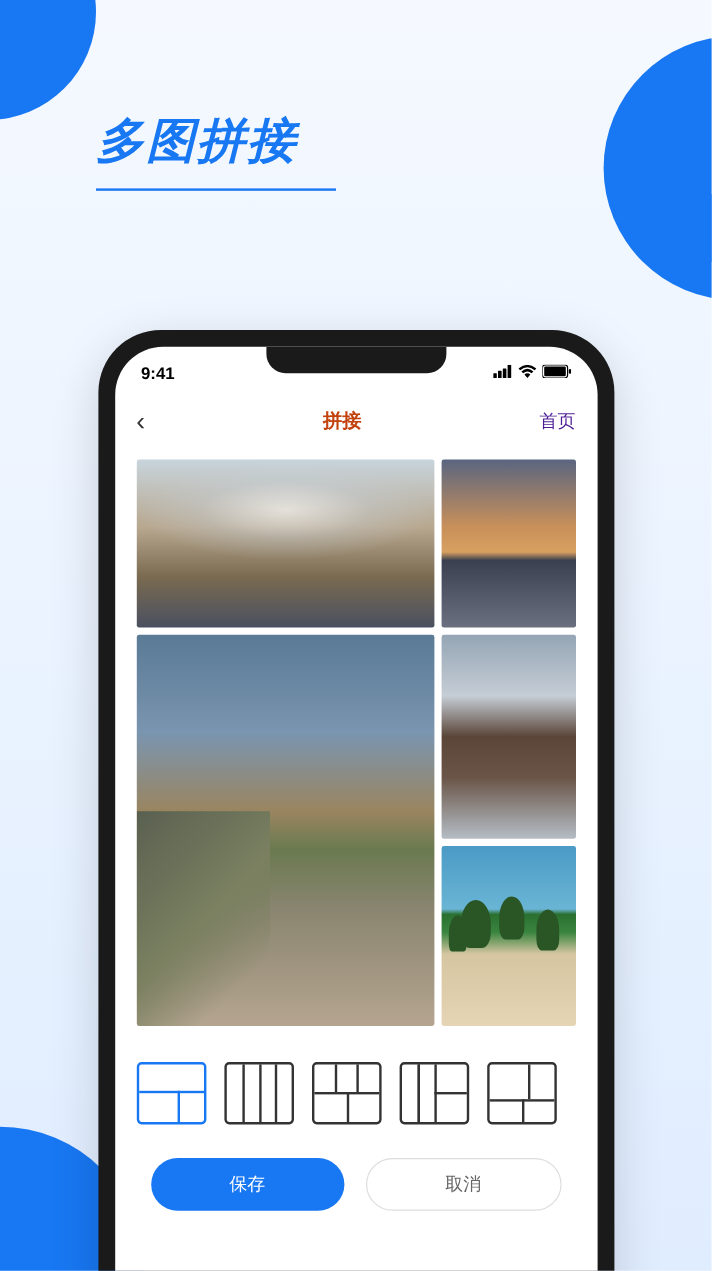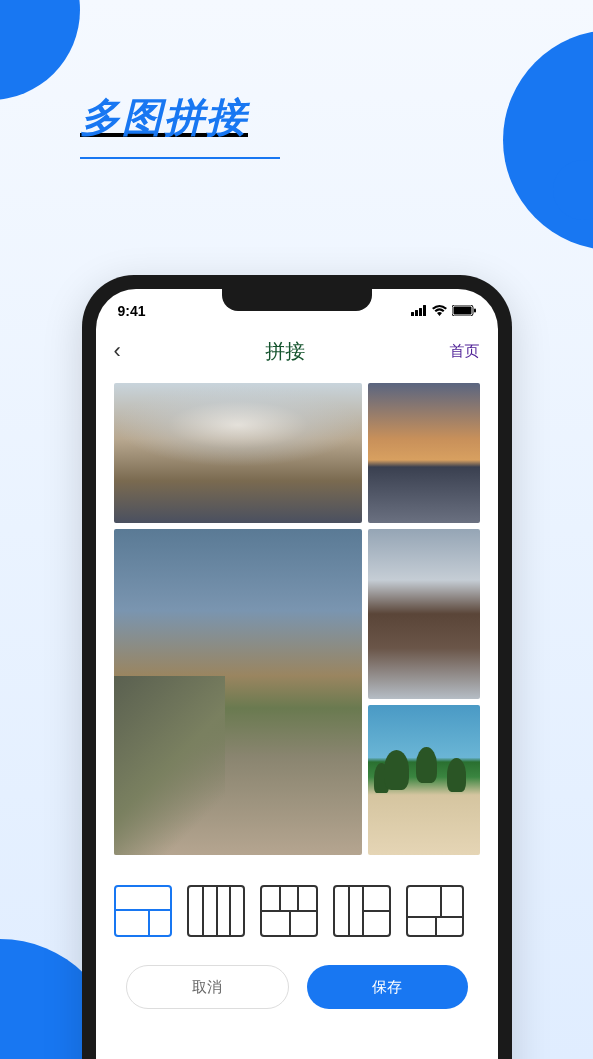--- a/index.html
+++ b/index.html
@@ -58,21 +58,20 @@
       background: #1877f2;
       border-radius: 50%;
     }
     
     
     .header-section {
       position: absolute;
       top: 90px;
       left: 80px;
       right: 44px;
-      text-decoration: underline;
     }
     
     .main-title {
       font-size: 40px;
       font-weight: 700;
       color: #1877f2;
       font-style: italic;
       margin-bottom: 12px;
       letter-spacing: 2px;
     }
@@ -164,23 +163,23 @@
       height: 44px;
     }
     
     .back-icon {
       font-size: 22px;
       color: #333;
       font-weight: 300;
     }
     
     .nav-title {
-      font-size: 20px;
-      font-weight: 400;
-      color: #14532d;
+      font-size: 16px;
+      font-weight: 700;
+      color: #c2410c;
     }
     
     .nav-home {
       font-size: 15px;
       color: #4c1d95;
       font-weight: 500;
     }
     
     
     .collage-area {
@@ -401,18 +400,18 @@
         <div class="lo-line-v" style="left:25%"></div>
       </div>
       <div class="layout-opt">
         <div class="lo-line-h" style="top:60%"></div>
         <div class="lo-line-v" style="left:60%; bottom:40%"></div>
         <div class="lo-line-v" style="left:50%; top:60%"></div>
       </div>
     </div>
 
     <div class="action-row">
+      <div class="btn btn-save">保存</div>
       <div class="btn btn-cancel">取消</div>
-      <div class="btn btn-save">保存</div>
     </div>
 
   </div>
 </div>
 
 </body></html>

